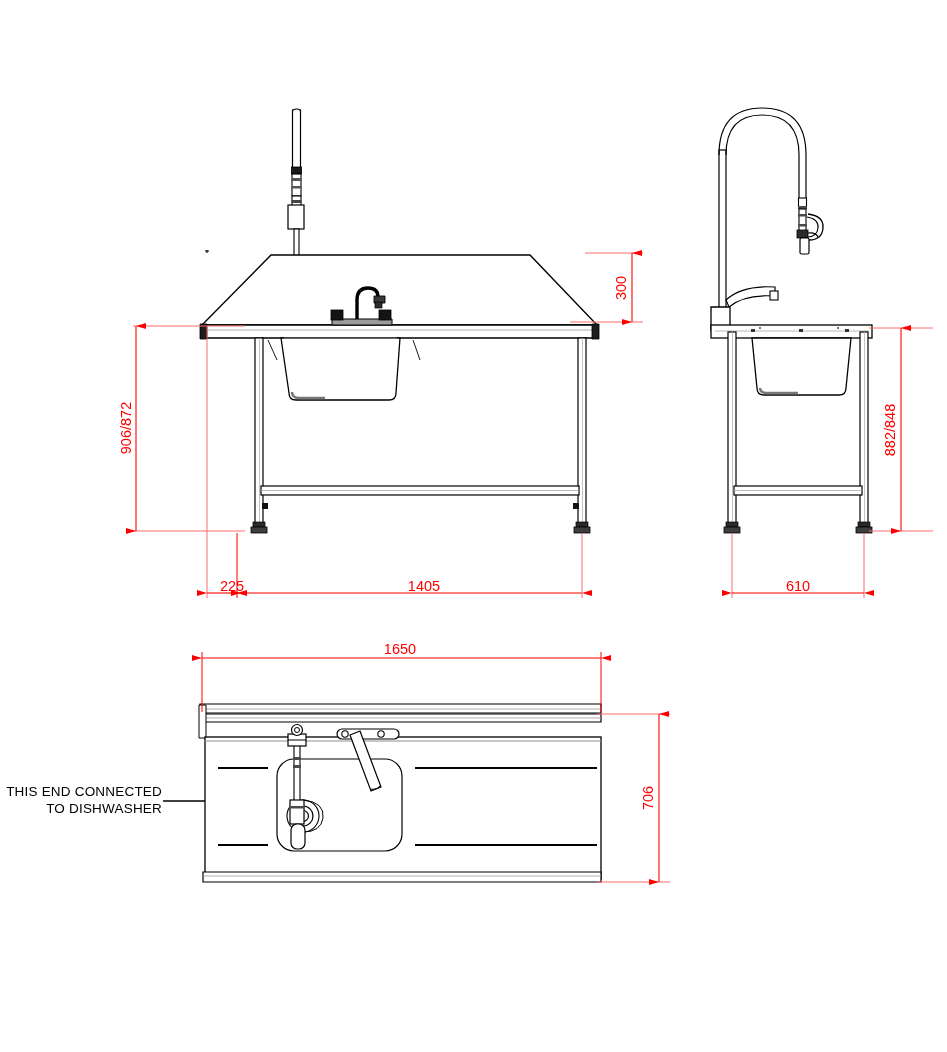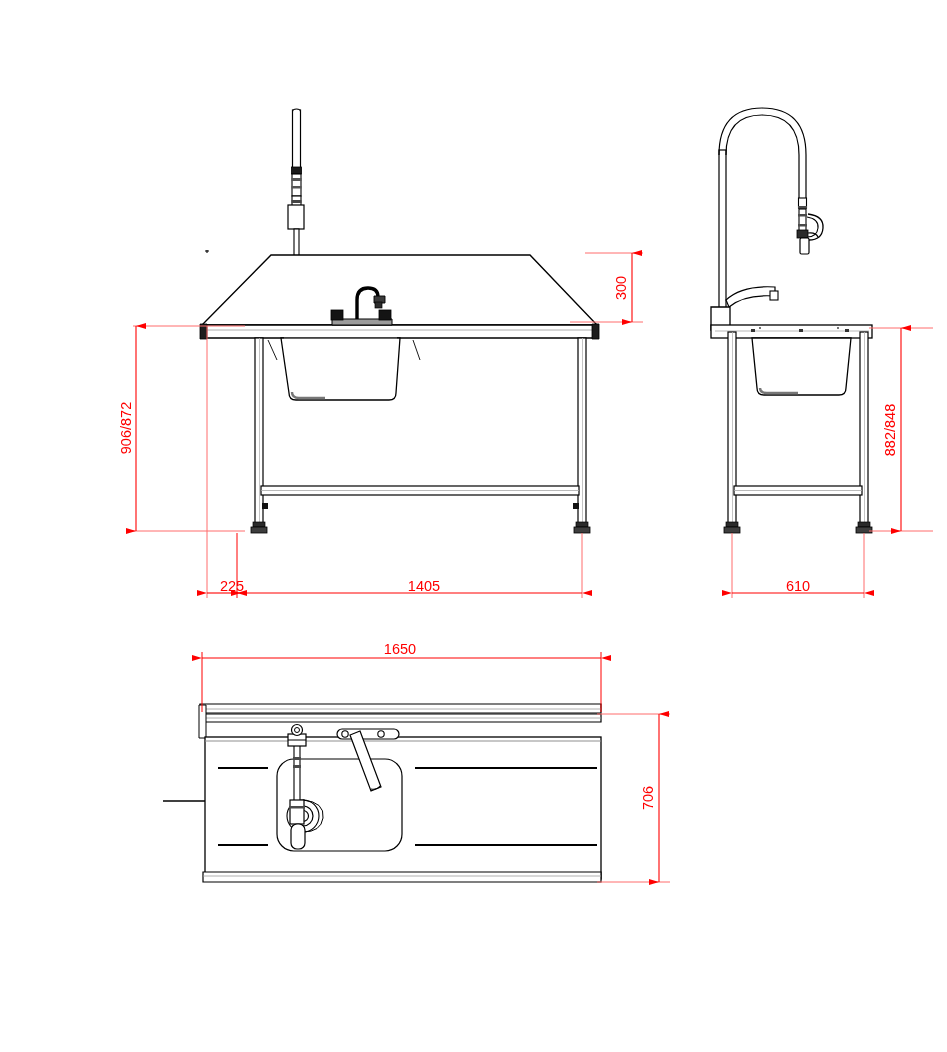--- a/index.html
+++ b/index.html
@@ -317,14 +317,16 @@
 
       <g>
         <line x1="597" y1="714" x2="670" y2="714" stroke="#ff6d6d" stroke-width="1"></line>
         <line x1="597" y1="882" x2="670" y2="882" stroke="#ff6d6d" stroke-width="1"></line>
         <line x1="659" y1="714" x2="659" y2="882" stroke="#ff0000" stroke-width="1.1" marker-start="url(#arrU)" marker-end="url(#arrD)"></line>
         <text x="653" y="798" fill="#ff0000" font-family="Liberation Sans, sans-serif" font-size="14.5" text-anchor="middle" transform="rotate(-90 653 798)">706</text>
       </g>
     </g>
   </svg>
 
+  <div class="note-text" id="note-dishwasher">THIS END CONNECTED
+TO DISHWASHER</div>
 
 </div>
 
 </body></html>

